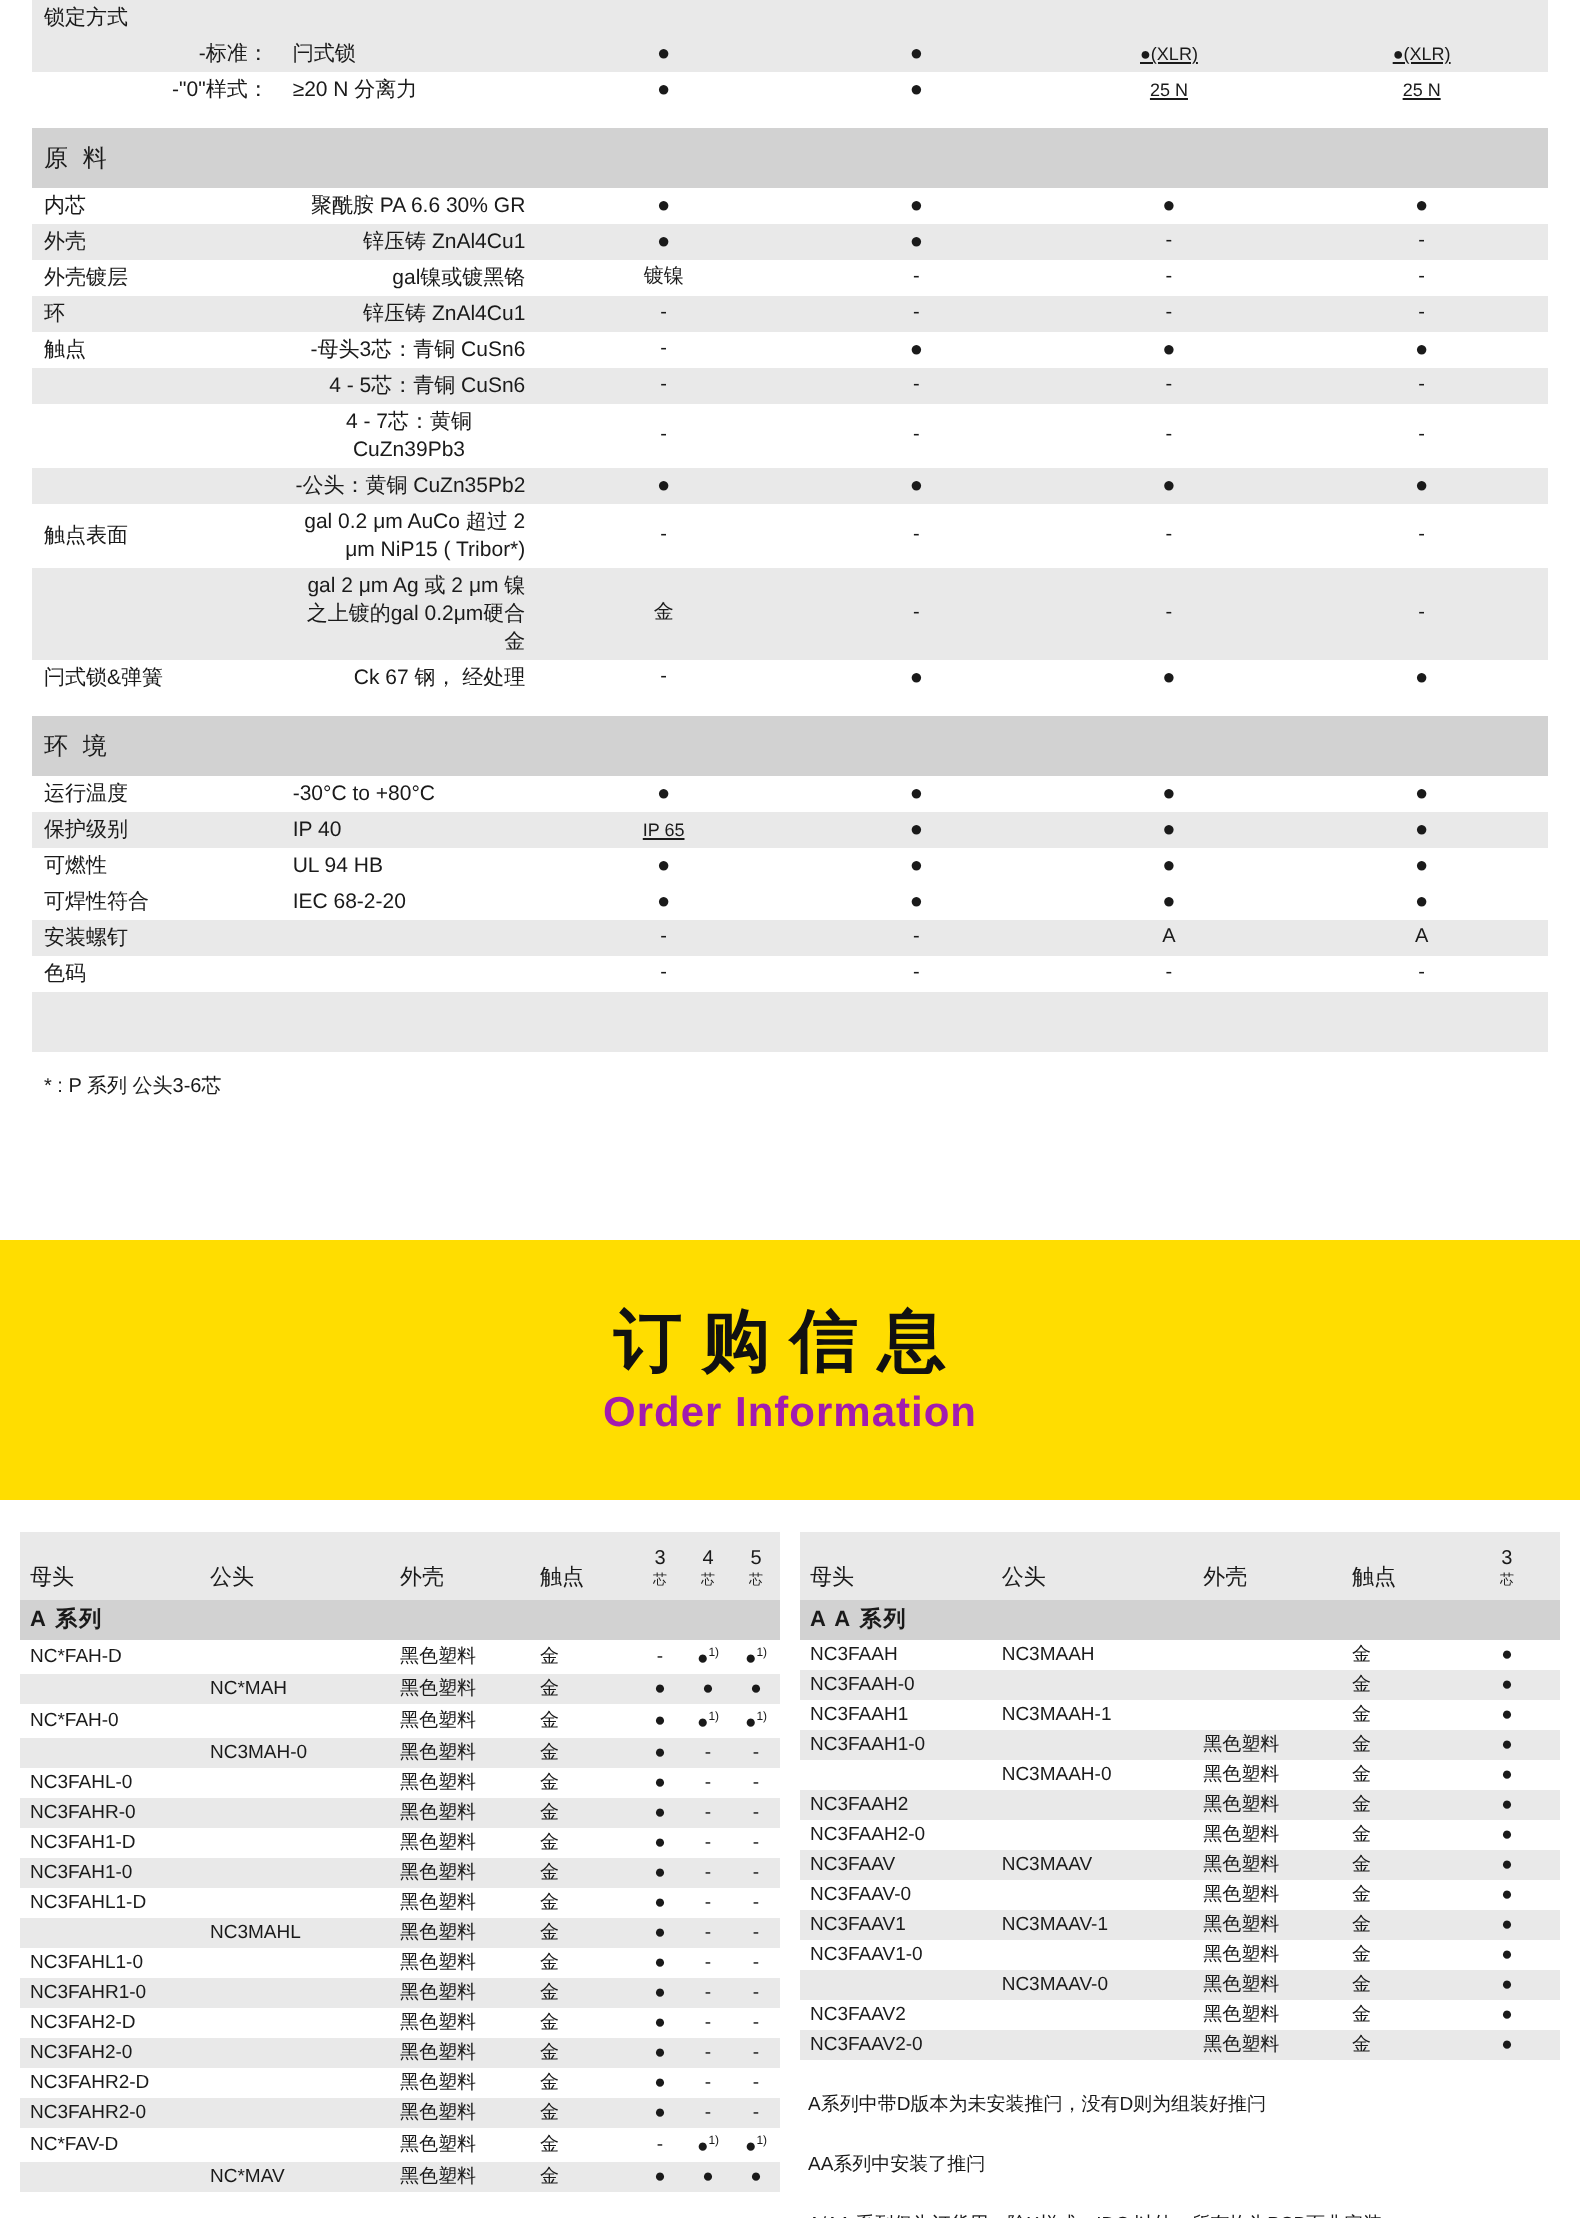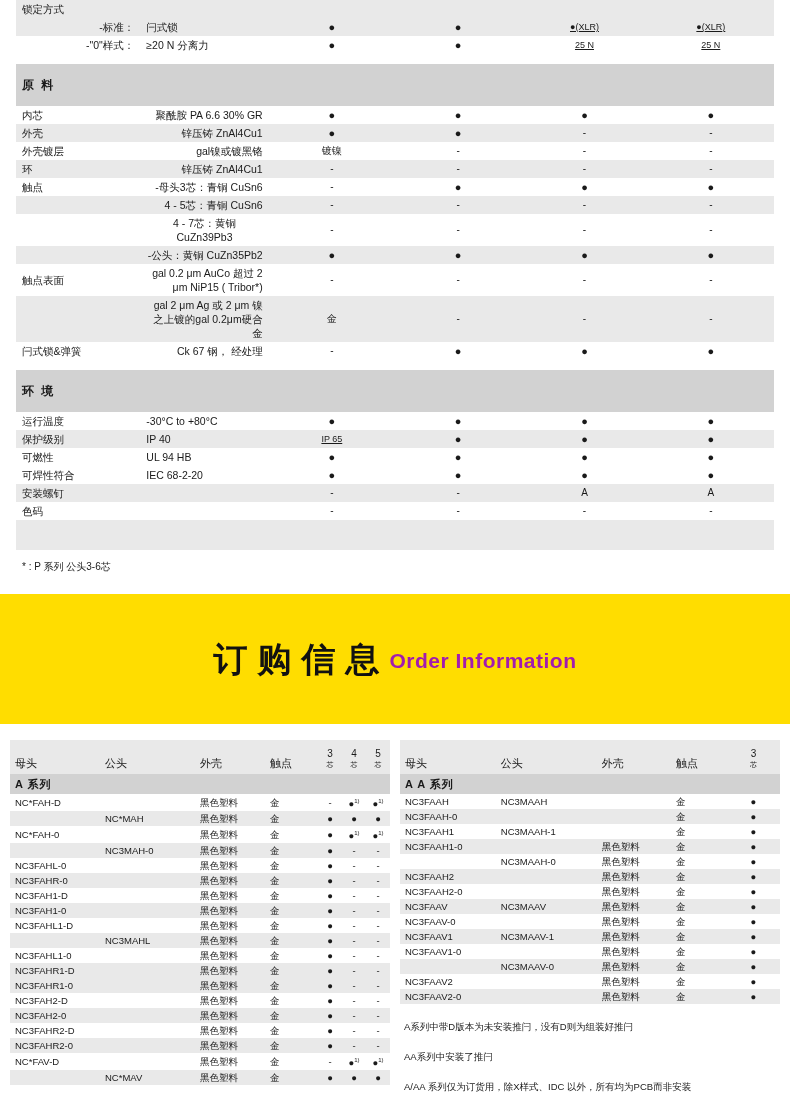--- a/index.html
+++ b/index.html
@@ -23,23 +23,23 @@
   .spec-table td {
     padding: 2px 0 2px 0;
     vertical-align: middle;
     line-height: 14px;
     height: 15px;
   }
   .row-shade td { background: #e9e9e9; }
   .row-plain td { background: #ffffff; }
   .section-head td {
     background: #d2d2d2;
-    font-weight: bold;
+    font-weight: normal;
     font-size: 12px;
-    height: 42px;
+    height: 30px;
     padding-left: 6px;
     letter-spacing: 2px;
   }
   .c-label { width: 180px; padding-left: 6px !important; text-align: left; }
   .c-label.indent { text-align: right; padding-right: 8px !important; }
   .c-val { width: 215px; text-align: left; padding-left: 4px !important; }
   .c-d { width: 58px; text-align: center; font-size: 10px; }
   .dot { font-size: 11px; line-height: 10px; }
   .tiny { font-size: 9px; text-decoration: underline; }
 
@@ -48,25 +48,25 @@
 
   .footnote {
     width: 758px;
     margin: 10px auto 0 auto;
     font-size: 10px;
     padding-left: 6px;
   }
 
   
   .banner {
-    margin-top: 20px;
+    margin-top: 70px;
     background: #ffdd00;
     height: 130px;
     display: flex;
-    flex-direction: row;
+    flex-direction: column;
     align-items: center;
     justify-content: center;
   }
   .banner .cn {
     font-size: 34px;
     font-weight: bold;
     letter-spacing: 10px;
     color: #111;
     line-height: 40px;
   }
@@ -442,29 +442,20 @@
             <tr class="ord-r1">
               <td class="col-a">NC3FAHL1-0</td>
               <td class="col-b"></td>
               <td class="col-c">黑色塑料</td>
               <td class="col-d" style="text-align: left;">金</td>
               <td class="col-p">●</td>
               <td class="col-p">-</td>
               <td class="col-p">-</td>
             </tr>
             <tr class="ord-r2">
-              <td class="col-a">NC3FAHR1-D</td>
-              <td class="col-b"></td>
-              <td class="col-c">黑色塑料</td>
-              <td class="col-d" style="text-align: left;">金</td>
-              <td class="col-p">●</td>
-              <td class="col-p">-</td>
-              <td class="col-p">-</td>
-            </tr>
-            <tr class="ord-r2">
               <td class="col-a">NC3FAHR1-0</td>
               <td class="col-b"></td>
               <td class="col-c">黑色塑料</td>
               <td class="col-d" style="text-align: left;">金</td>
               <td class="col-p">●</td>
               <td class="col-p">-</td>
               <td class="col-p">-</td>
             </tr>
             <tr class="ord-r1">
               <td class="col-a">NC3FAH2-D</td>

